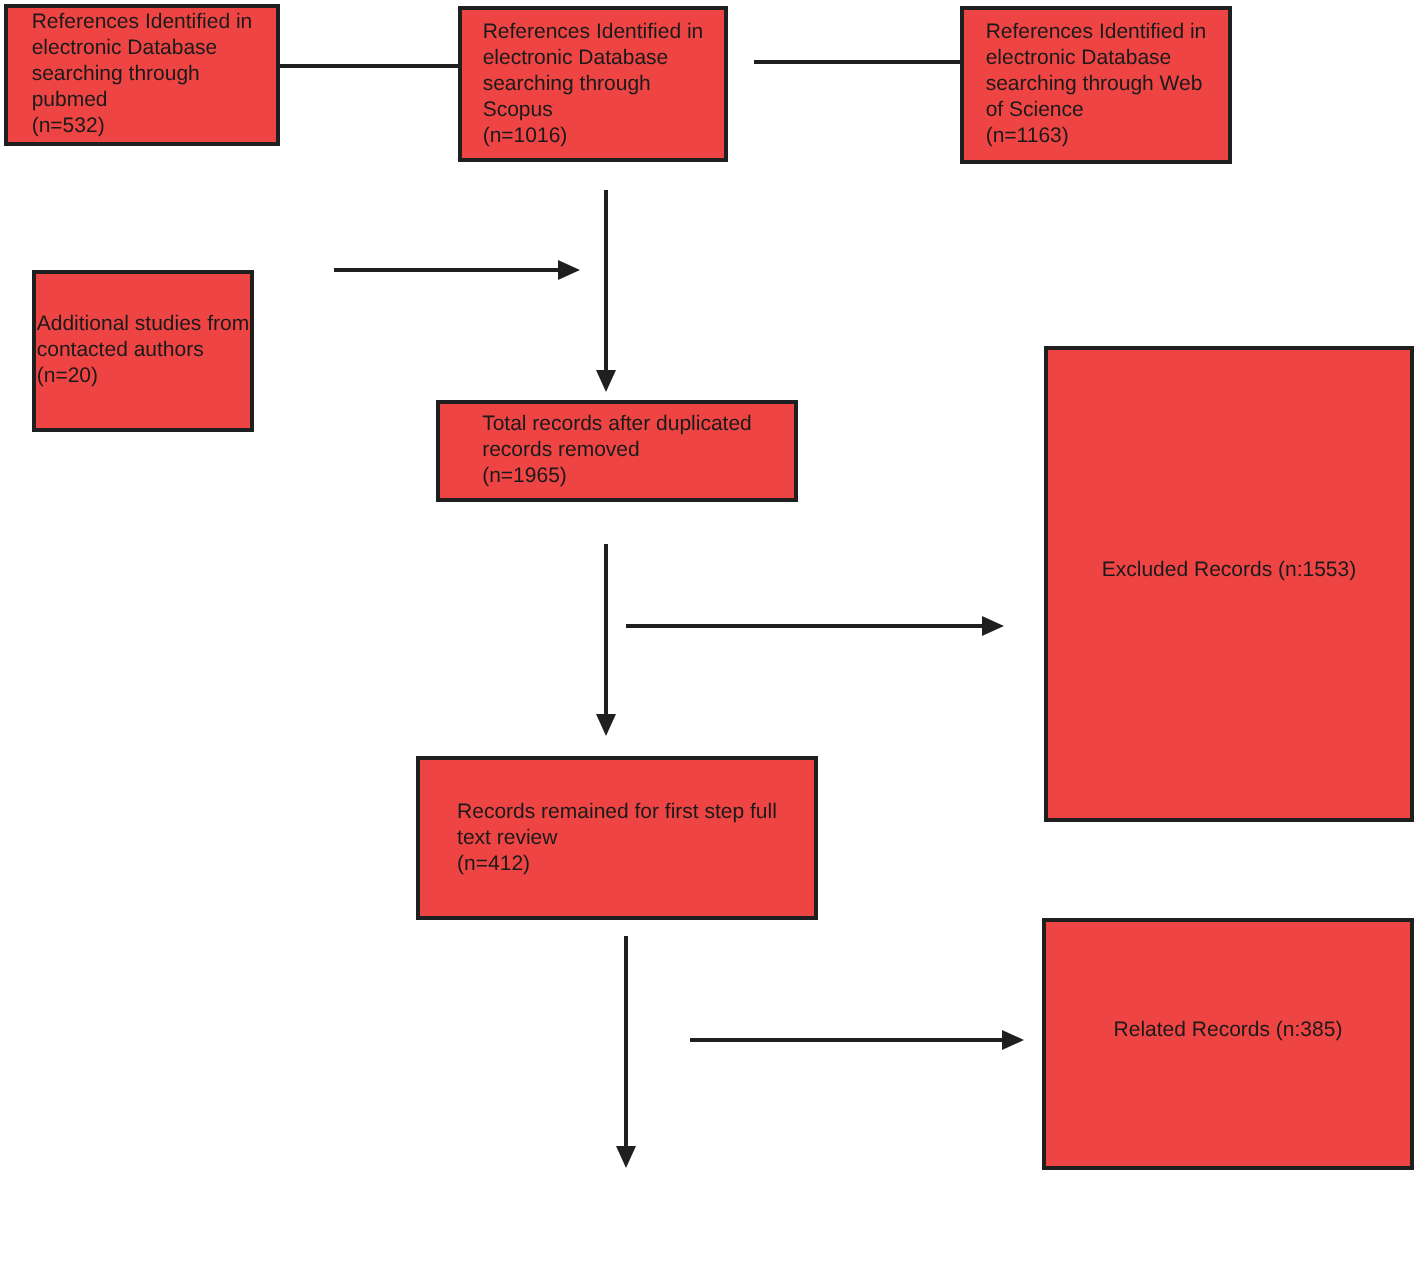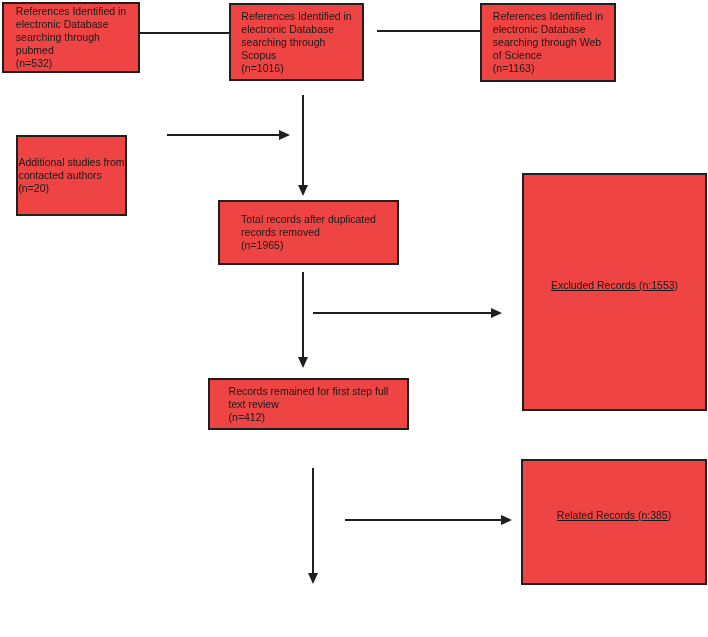--- a/index.html
+++ b/index.html
@@ -30,30 +30,29 @@
     color: #1a1a1a;
     font-size: 10.5px;
     line-height: 13px;
     display: flex;
     flex-direction: column;
     align-items: center;
     justify-content: center;
     white-space: pre-line;
   }
   .excl-title {
-    text-decoration: underline;
     margin-bottom: 14px;
   }
   .b-pubmed     { left: 2px;   top: 2px;   width: 138px; height: 71px;  }
   .b-scopus     { left: 229px; top: 3px;   width: 135px; height: 78px;  }
   .b-wos        { left: 480px; top: 3px;   width: 136px; height: 79px;  }
   .b-additional { left: 16px;   top: 105px; width: 111px; height: 81px; margin-top: 30px;  }
-  .b-total      { left: 218px; top: 200px; width: 181px; height: 65px;  }
+  .b-total      { left: 218px; top: 200px; width: 181px; height: 51px;  }
   .b-excl1      { left: 522px; top: 173px; width: 185px; height: 238px; }
-  .b-records    { left: 208px; top: 378px; width: 201px; height: 52px;  }
+  .b-records    { left: 208px; top: 378px; width: 201px; height: 82px;  }
   .b-excl2      { left: 521px; top: 459px; width: 186px; height: 126px; }
   .b-final      { left: 220px; top: 588px; width: 193px; height: 46px;  }
 </style>
 </head>
 <body>
 
 <div class="canvas">
 
   <svg class="arrows" viewBox="0 0 708 637" xmlns="http://www.w3.org/2000/svg">
     <defs>

